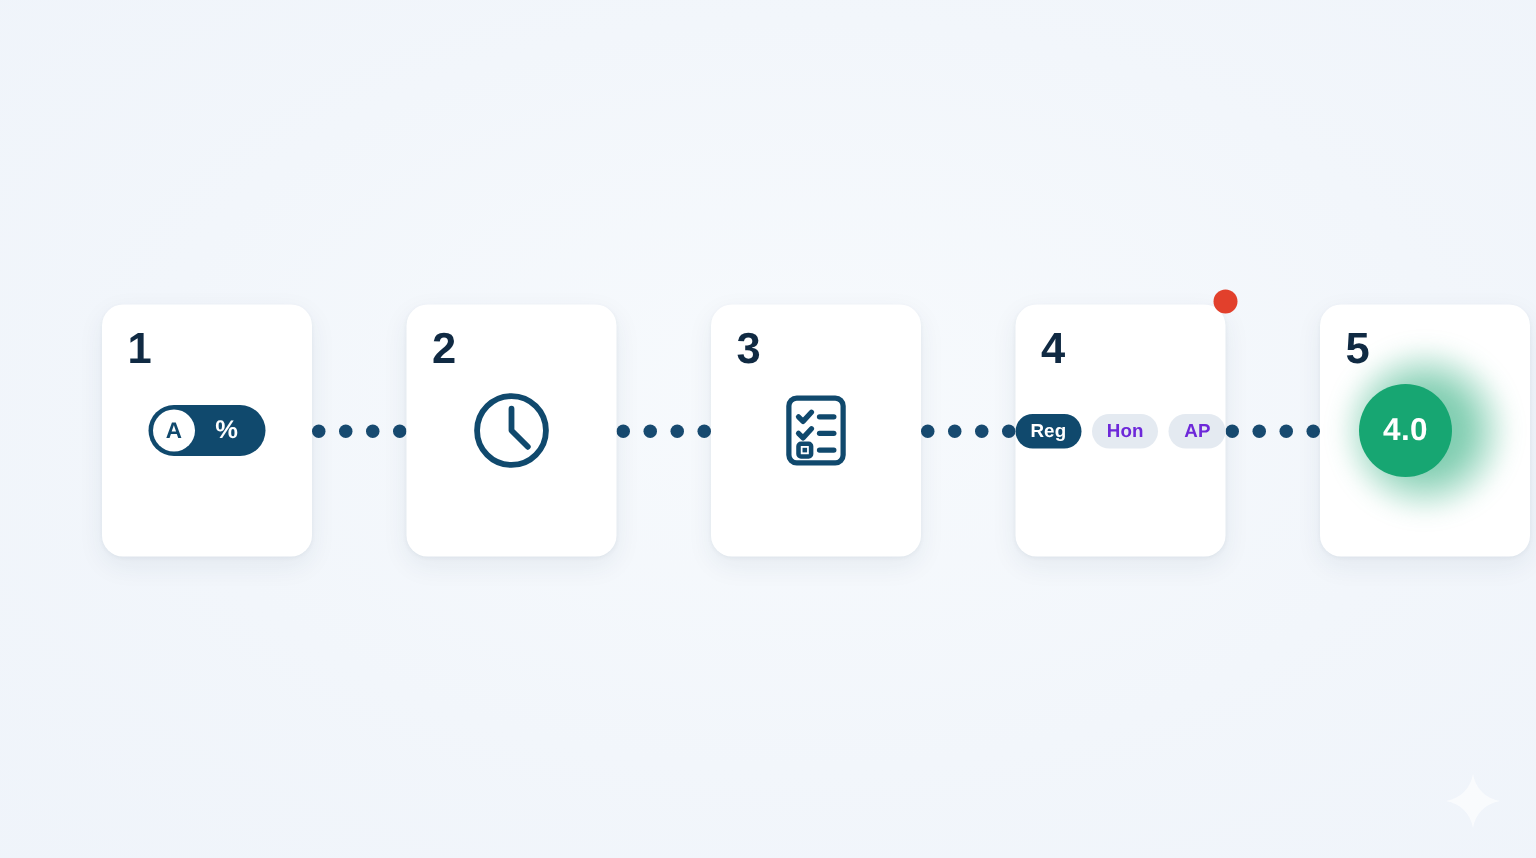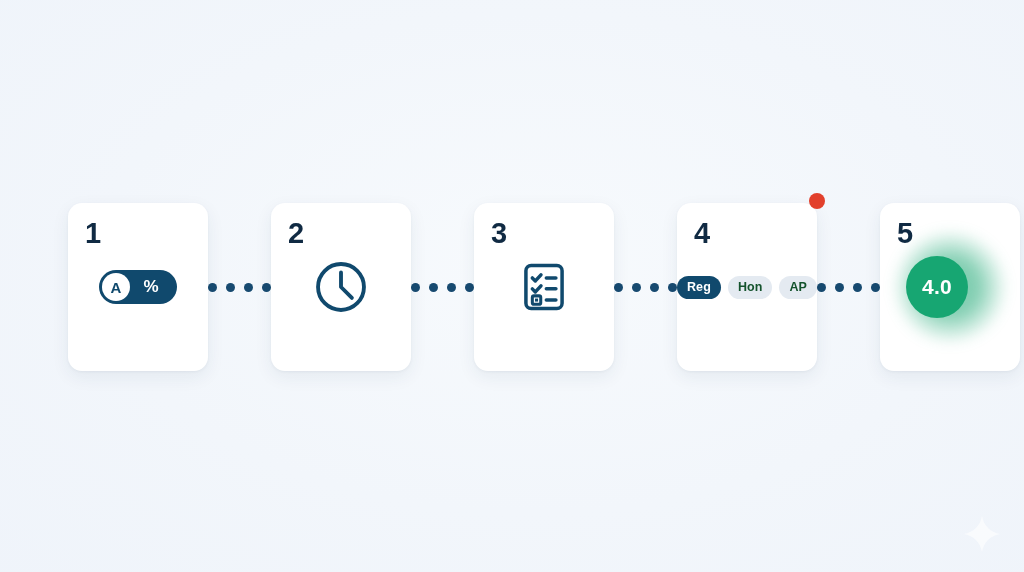--- a/index.html
+++ b/index.html
@@ -142,21 +142,21 @@
     padding: 0 10px;
     border-radius: 12px;
     font-size: 12.5px;
     font-weight: 600;
     display: flex;
     align-items: center;
     justify-content: center;
     letter-spacing: 0.1px;
   }
   .pill.active { background: #10496d; color: #ffffff; }
-  .pill.idle   { background: #e4eaf1; color: #14532d; }
+  .pill.idle   { background: #e4eaf1; color: #6d28d9; }
 
   .badge-dot {
     position: absolute;
     right: -8px;
     top: -10px;
     width: 16px;
     height: 16px;
     border-radius: 50%;
     background: #e2402c;
   }

